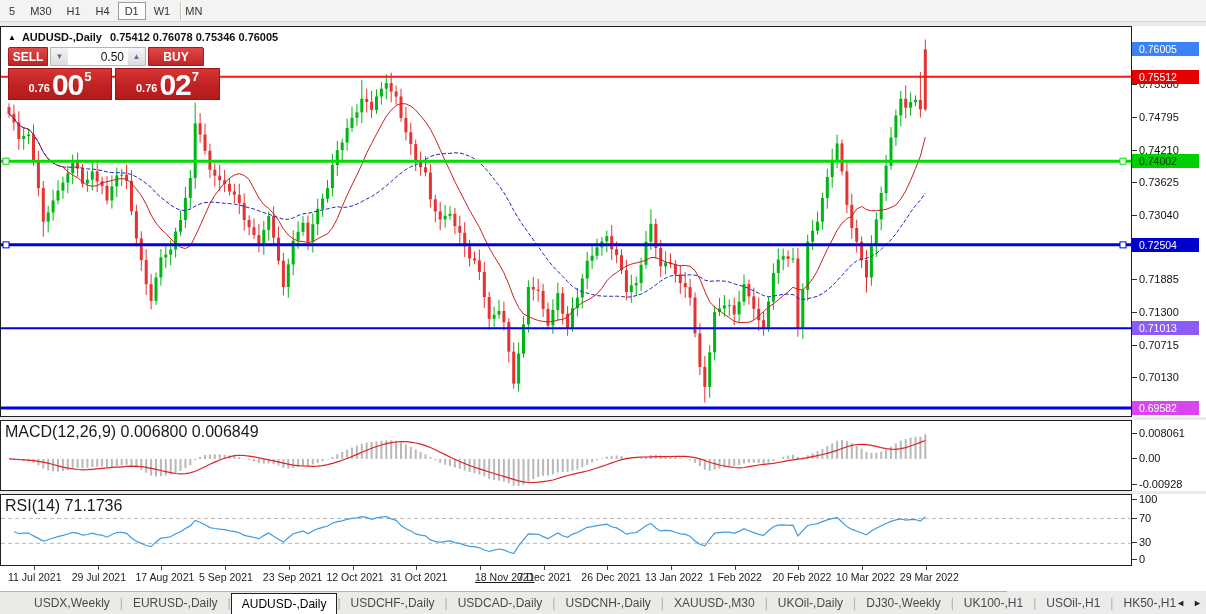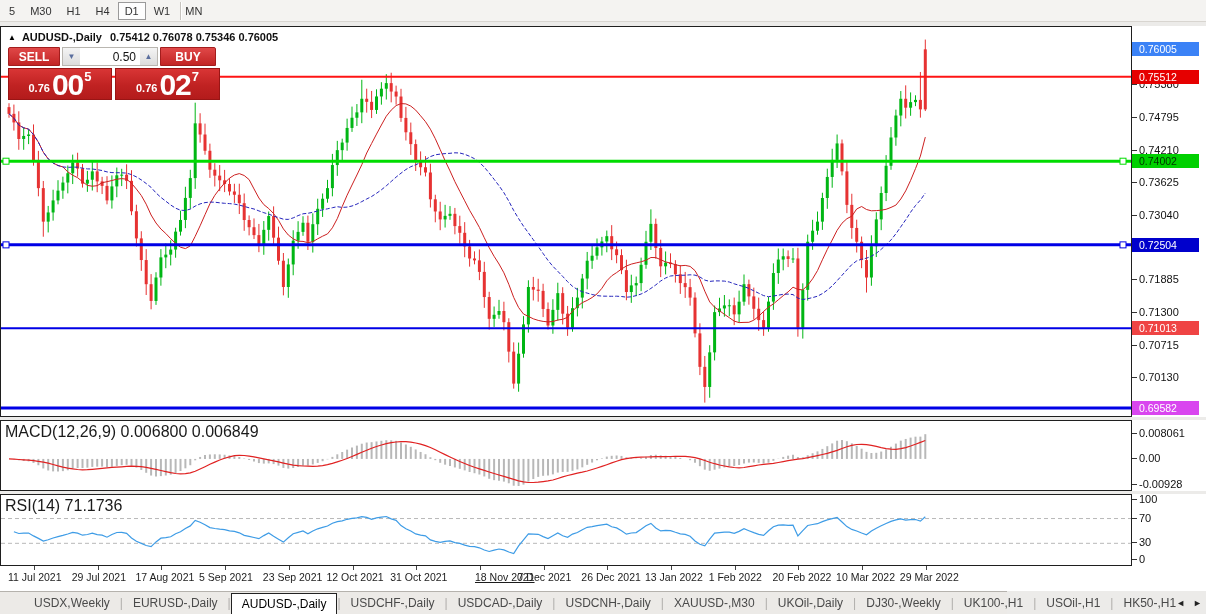--- a/index.html
+++ b/index.html
@@ -22,21 +22,21 @@
   .ind-label b{font-weight:normal;}
   
   .chart-title{position:absolute;left:8px;top:31px;font-size:11px;font-weight:bold;color:#111;z-index:20;display:flex;align-items:center;}
   .chart-title .tri{font-size:8px;margin-right:6px;color:#000;}
   .chart-title .ohlc{margin-left:8px;font-weight:bold;}
   
   .trade{position:absolute;left:8px;top:47px;z-index:30;width:212px;}
   .trade-row1{display:flex;height:19px;}
   .btn-sell,.btn-buy{background:linear-gradient(#e04848,#c22424);color:#fff;font-size:12px;font-weight:bold;
       display:flex;align-items:center;justify-content:center;border:1px solid #a31d1d;box-sizing:border-box;cursor:pointer;}
-  .btn-sell{width:52px;border-radius:2px 0 0 0;}
+  .btn-sell{width:40px;border-radius:2px 0 0 0;}
   .btn-buy{width:56px;border-radius:0 2px 0 0;}
   .vol-wrap{width:96px;display:flex;border:1px solid #b9b6b0;background:#fff;box-sizing:border-box;margin:0 2px;}
   .spin{width:17px;background:linear-gradient(#f4f4f4,#dcdcdc);display:flex;align-items:center;justify-content:center;
         font-size:8px;color:#5a6e9e;border:0;cursor:pointer;}
   .vol-input{flex:1;border:0;outline:0;font-size:12px;text-align:right;padding-right:4px;width:40px;
              font-family:"Liberation Sans",sans-serif;color:#111;}
   .trade-row2{display:flex;margin-top:2px;height:32px;}
   .price-box{background:linear-gradient(180deg,#d93535 0%,#c02222 55%,#b31b1b 100%);border:1px solid #991515;
       color:#fff;display:flex;align-items:flex-end;justify-content:center;box-sizing:border-box;cursor:pointer;padding-bottom:1px;}
   .price-box.left{width:104px;margin-right:3px;}
@@ -730,21 +730,21 @@
       <div class="axis-tick" style="top: 312.118px;"></div>
       <div class="axis-label" style="top: 306.118px;">0.71300</div>
       <div class="axis-tick" style="top: 344.79px;"></div>
       <div class="axis-label" style="top: 338.79px;">0.70715</div>
       <div class="axis-tick" style="top: 377.463px;"></div>
       <div class="axis-label" style="top: 371.463px;">0.70130</div>
       <div class="badge" style="top: 42.3403px; background: #3b82f6; color: rgb(255, 255, 255);">0.76005</div>
       <div class="badge" style="top: 69.8747px; background: rgb(230, 0, 0); color: rgb(255, 255, 255);">0.75512</div>
       <div class="badge" style="top: 154.209px; background: rgb(0, 208, 0); color: rgb(0, 51, 0);">0.74002</div>
       <div class="badge" style="top: 237.874px; background: rgb(0, 0, 204); color: rgb(255, 255, 255);">0.72504</div>
-      <div class="badge" style="top: 321.147px; background: #ef4444; color: rgb(255, 255, 255);">0.71013</div>
+      <div class="badge" style="top: 321.147px; background: #8b5cf6; color: rgb(255, 255, 255);">0.71013</div>
       <div class="badge" style="top: 401.069px; background: #d946ef; color: rgb(255, 255, 255);">0.69582</div>
       <div class="axis-tick" style="top: 432.864px;"></div>
       <div class="axis-label" style="top: 426.864px;">0.008061</div>
       <div class="axis-tick" style="top: 457.919px;"></div>
       <div class="axis-label" style="top: 451.919px;">0.00</div>
       <div class="axis-tick" style="top: 484px;"></div>
       <div class="axis-label" style="top: 478px;">-0.00928</div>
       <div class="axis-tick" style="top: 498.956px;"></div>
       <div class="axis-label" style="top: 492.956px;">100</div>
       <div class="axis-tick" style="top: 517.54px;"></div>

